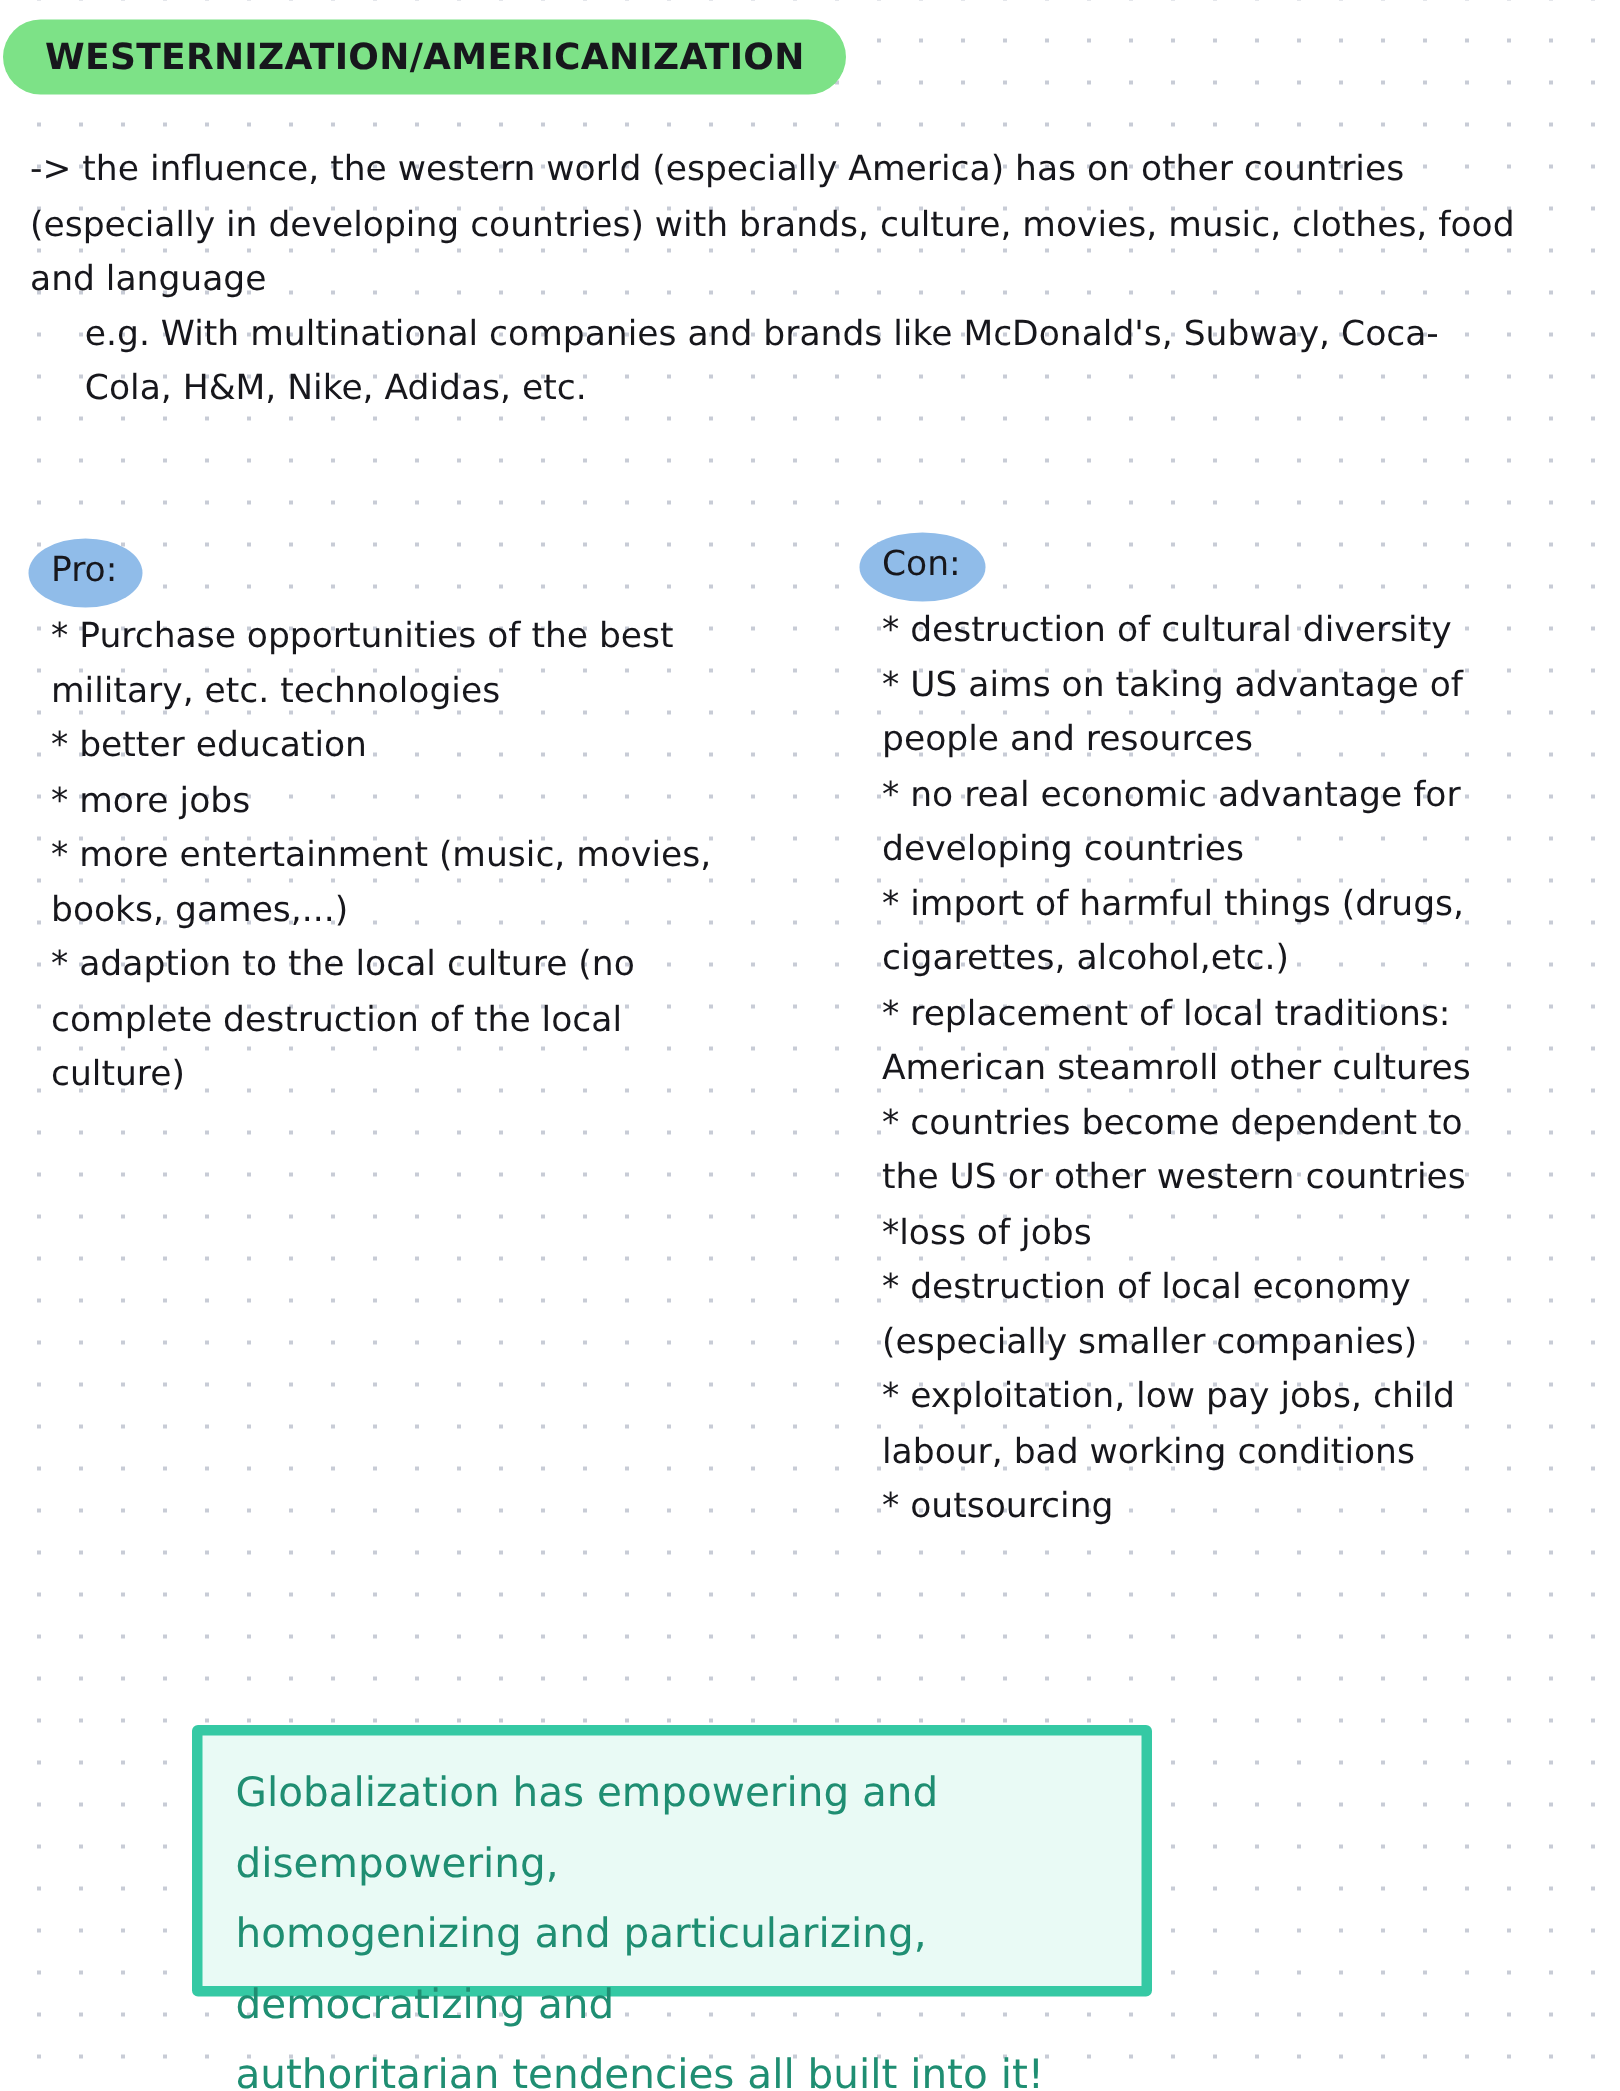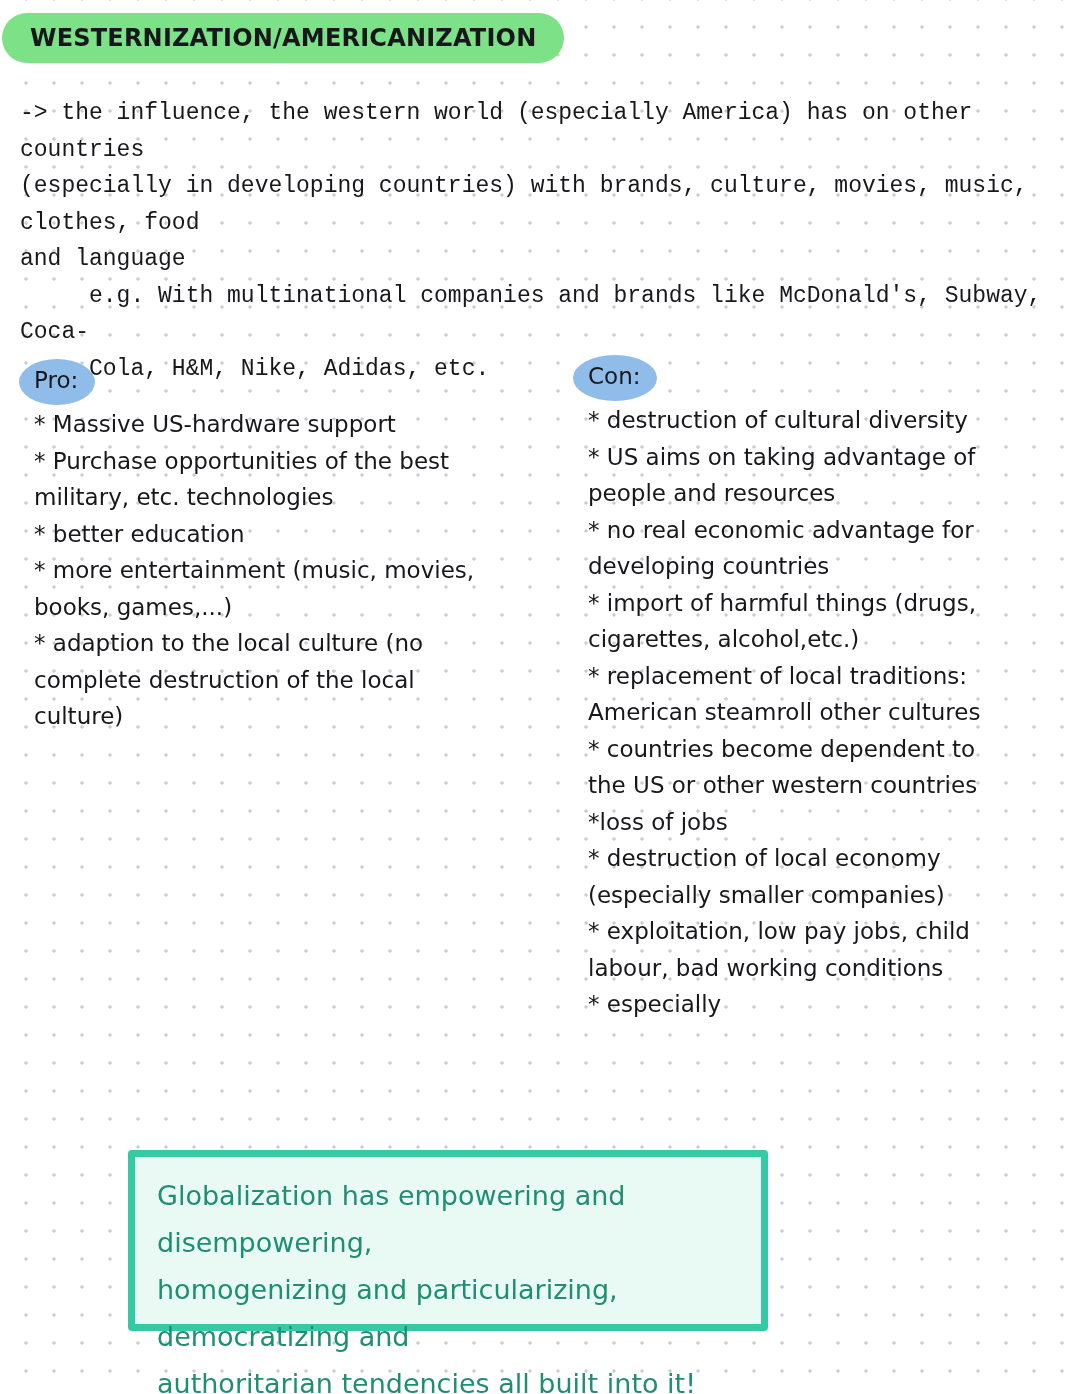--- a/index.html
+++ b/index.html
@@ -44,21 +44,20 @@
     white-space:nowrap;
   }
   .intro{
     position:absolute;
     left:20px;
     top:95px;
     width:1050px;
     font-size:23px;
     line-height:36.5px;
     white-space:pre-wrap;
-    font-family:Liberation Mono, monospace;
   }
   .col{
     position:absolute;
     font-size:23px;
     line-height:36.5px;
   }
   .col-pro{ left:34px;  top:360px; width:470px; }
   .col-con{ left:588px; top:356px; width:430px; }
   .col-heading{
     height:44px;
@@ -108,43 +107,43 @@
 (especially in developing countries) with brands, culture, movies, music, clothes, food
 and language
      e.g. With multinational companies and brands like McDonald's, Subway, Coca-
      Cola, H&amp;M, Nike, Adidas, etc.</div>
 
   <div class="col col-pro">
     <div class="col-heading">
       <span class="hl-ellipse"><span>Pro:</span></span>
     </div>
     <div class="list">
-        <div class="list-item">* Massive US-hardware support</div>
         <div class="list-item">* Purchase opportunities of the best military, etc. technologies</div>
         <div class="list-item">* better education</div>
+        <div class="list-item">* more jobs</div>
         <div class="list-item">* more entertainment (music, movies, books, games,...)</div>
         <div class="list-item">* adaption to the local culture (no complete destruction of the local culture)</div>
       </div>
   </div>
 
   <div class="col col-con">
     <div class="col-heading">
       <span class="hl-ellipse"><span>Con:</span></span>
     </div>
     <div class="list">
         <div class="list-item">* destruction of cultural diversity</div>
         <div class="list-item">* US aims on taking advantage of people and resources</div>
         <div class="list-item">* no real economic advantage for developing countries</div>
         <div class="list-item">* import of harmful things (drugs, cigarettes, alcohol,etc.)</div>
         <div class="list-item">* replacement of local traditions: American steamroll other cultures</div>
         <div class="list-item">* countries become dependent to the US or other western countries</div>
         <div class="list-item">*loss of jobs</div>
         <div class="list-item">* destruction of local economy (especially smaller companies)</div>
         <div class="list-item">* exploitation, low pay jobs, child labour, bad working conditions</div>
-        <div class="list-item">* especially</div>
+        <div class="list-item">* outsourcing</div>
       </div>
   </div>
 
   <div class="quote-box">
     <div class="quote-text">Globalization has empowering and disempowering,
 homogenizing and particularizing, democratizing and
 authoritarian tendencies all built into it!</div>
   </div>
 
 </div>

